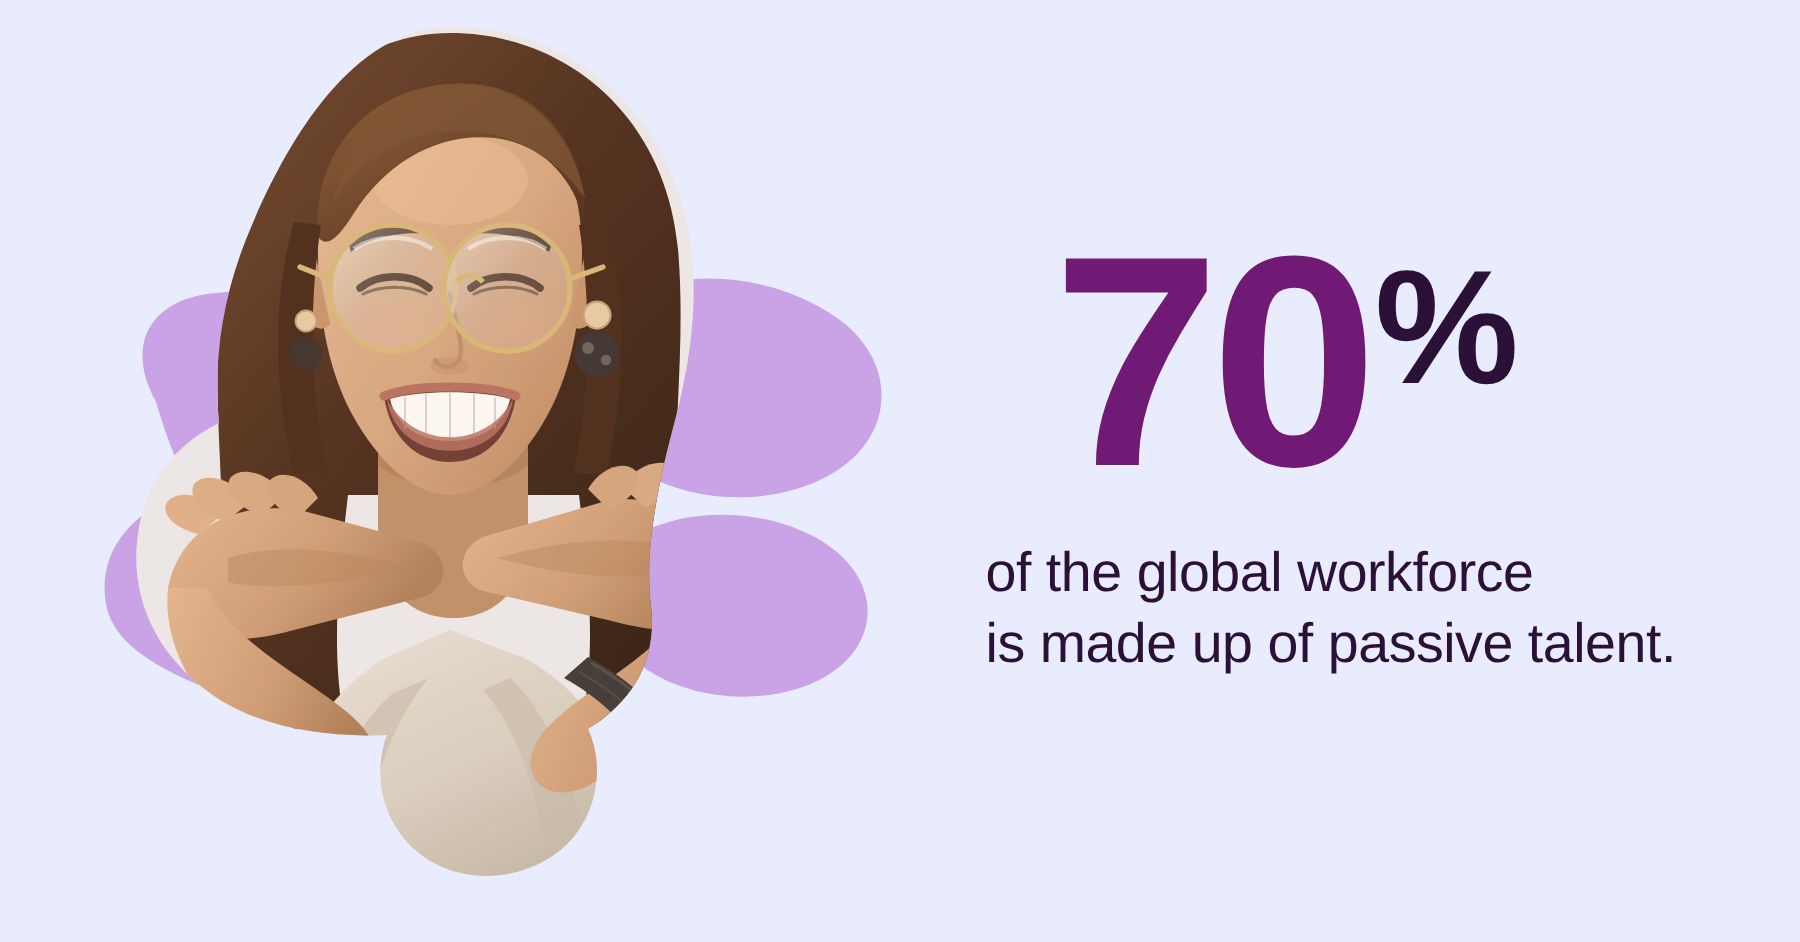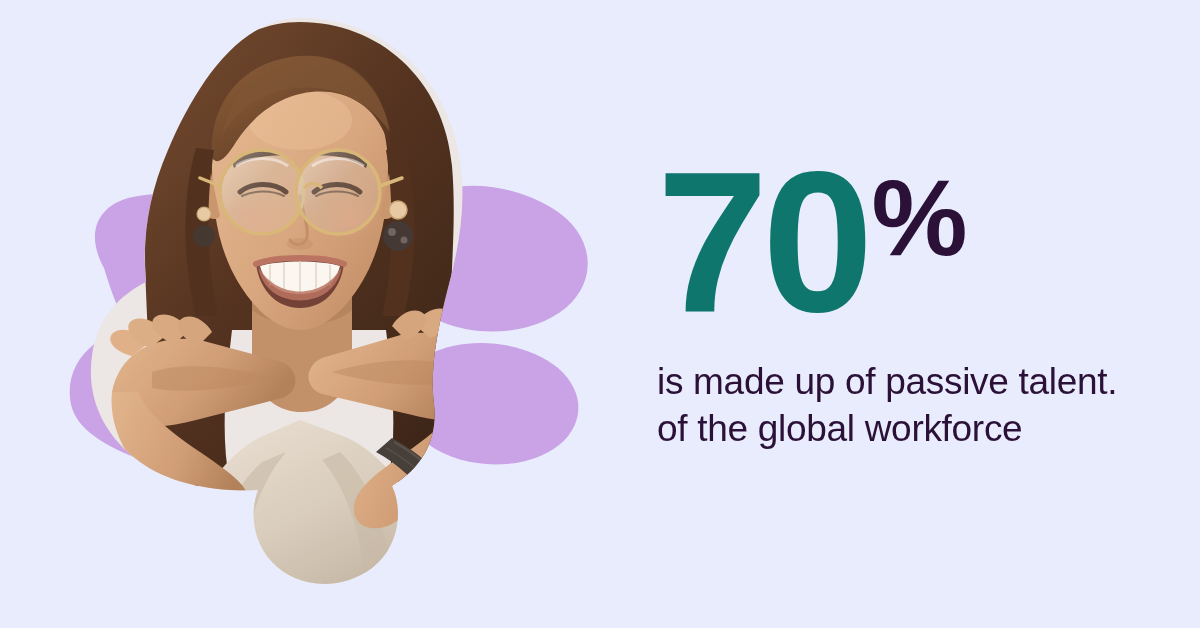--- a/index.html
+++ b/index.html
@@ -41,22 +41,23 @@
     align-items: flex-start;
     line-height: 1;
     color: #2b1037;
   }
   #stat-number {
     font-family: "Liberation Sans", sans-serif;
     font-size: 200px;
     font-weight: 700;
     letter-spacing: -6px;
     line-height: 0.82;
-    color: #0f766e;
+    color: #701a75;
     display: block;
+    margin-left: 45px;
   }
   #stat-symbol {
     font-family: "Liberation Sans", sans-serif;
     font-size: 108px;
     font-weight: 700;
     line-height: 1;
     color: #2b1037;
     margin-left: 4px;
     margin-top: 4px;
     display: block;
@@ -333,19 +334,19 @@
   </div>
 
   <div id="copy">
 
     <div id="stat-line">
       <span id="stat-number">70</span>
       <span id="stat-symbol">%</span>
     </div>
 
     <div id="subtitle">
+      <span class="line">of the global workforce</span>
       <span class="line">is made up of passive talent.</span>
-      <span class="line">of the global workforce</span>
     </div>
 
   </div>
 
 </div>
 
 </body></html>

